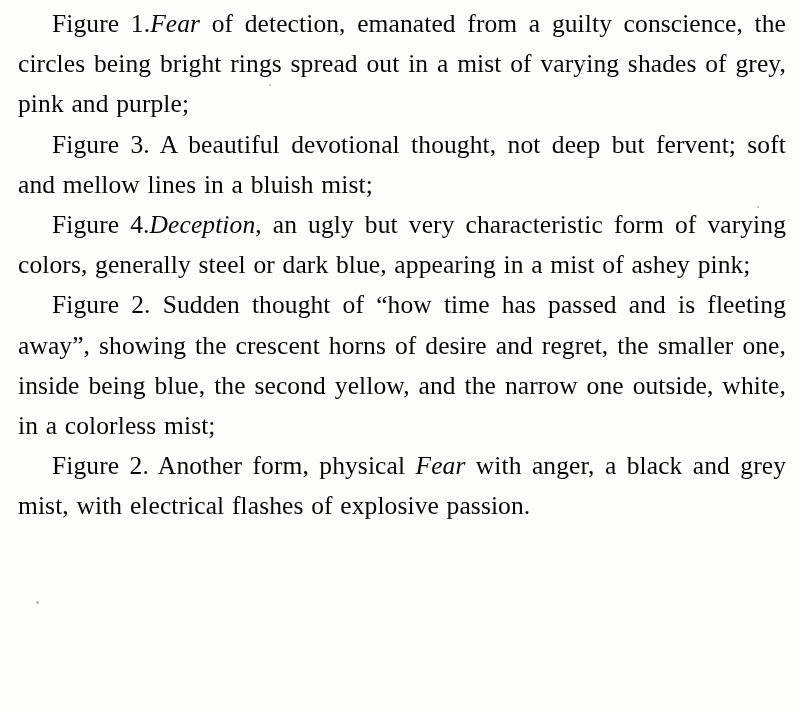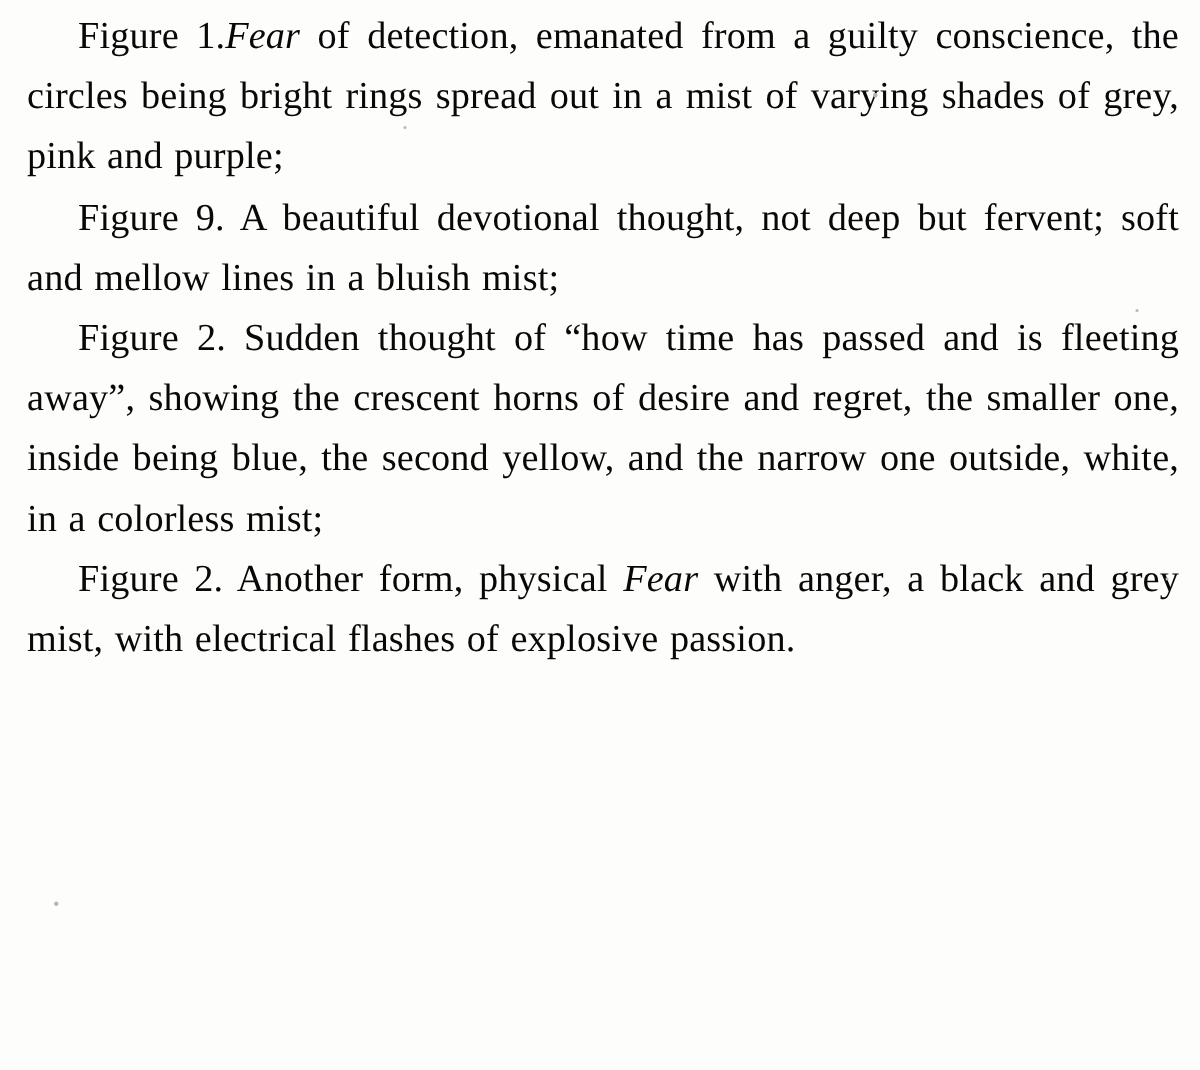--- a/index.html
+++ b/index.html
@@ -52,23 +52,24 @@
   }
 </style>
 </head>
 <body>
 
 <div class="page">
   <div class="text-block">
 
     <p class="para"><span class="lbl">Figure 1.</span><span></span><em>Fear</em><span> of detection, emanated from a guilty conscience, the circles being bright rings spread out in a mist of varying shades of grey, pink and purple;</span></p>
 
-    <p class="para"><span class="lbl">Figure 9.</span><span></span><em></em><span> A beautiful devotional thought, not deep but fervent; soft and mellow lines in a bluish mist;</span></p>
+    <p class="para"><span class="lbl">Figure 3.</span><span></span><em></em><span> A beautiful devotional thought, not deep but fervent; soft and mellow lines in a bluish mist;</span></p>
 
 
+    <p class="para"><span class="lbl">Figure 4.</span><span></span><em>Deception</em><span>, an ugly but very characteristic form of varying colors, generally steel or dark blue, appearing in a mist of ashey pink;</span></p>
 
     <p class="para"><span class="lbl">Figure 2.</span><span></span><em></em><span> Sudden thought of “how time has passed and is fleeting away”, showing the crescent horns of desire and regret, the smaller one, inside being blue, the second yellow, and the narrow one outside, white, in a colorless mist;</span></p>
 
 
     <p class="para"><span class="lbl">Figure 2.</span><span> Another form, physical </span><em>Fear</em><span> with anger, a black and grey mist, with electrical flashes of explosive passion.</span></p>
 
   </div>
 
   <span class="speck" style="left:582px; top:62px; width:3px; height:3px;"></span>
   <span class="speck" style="left:269px; top:84px; width:2px; height:2px;"></span>

